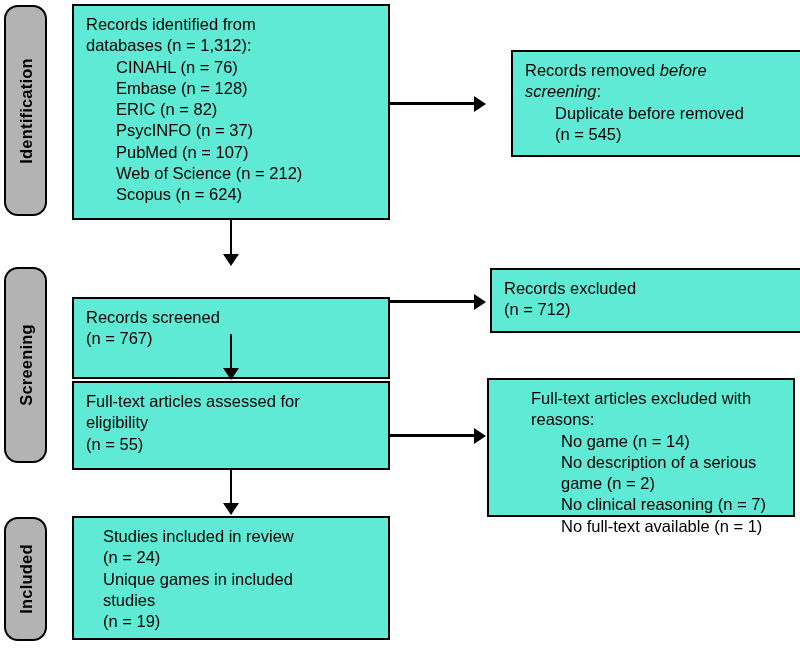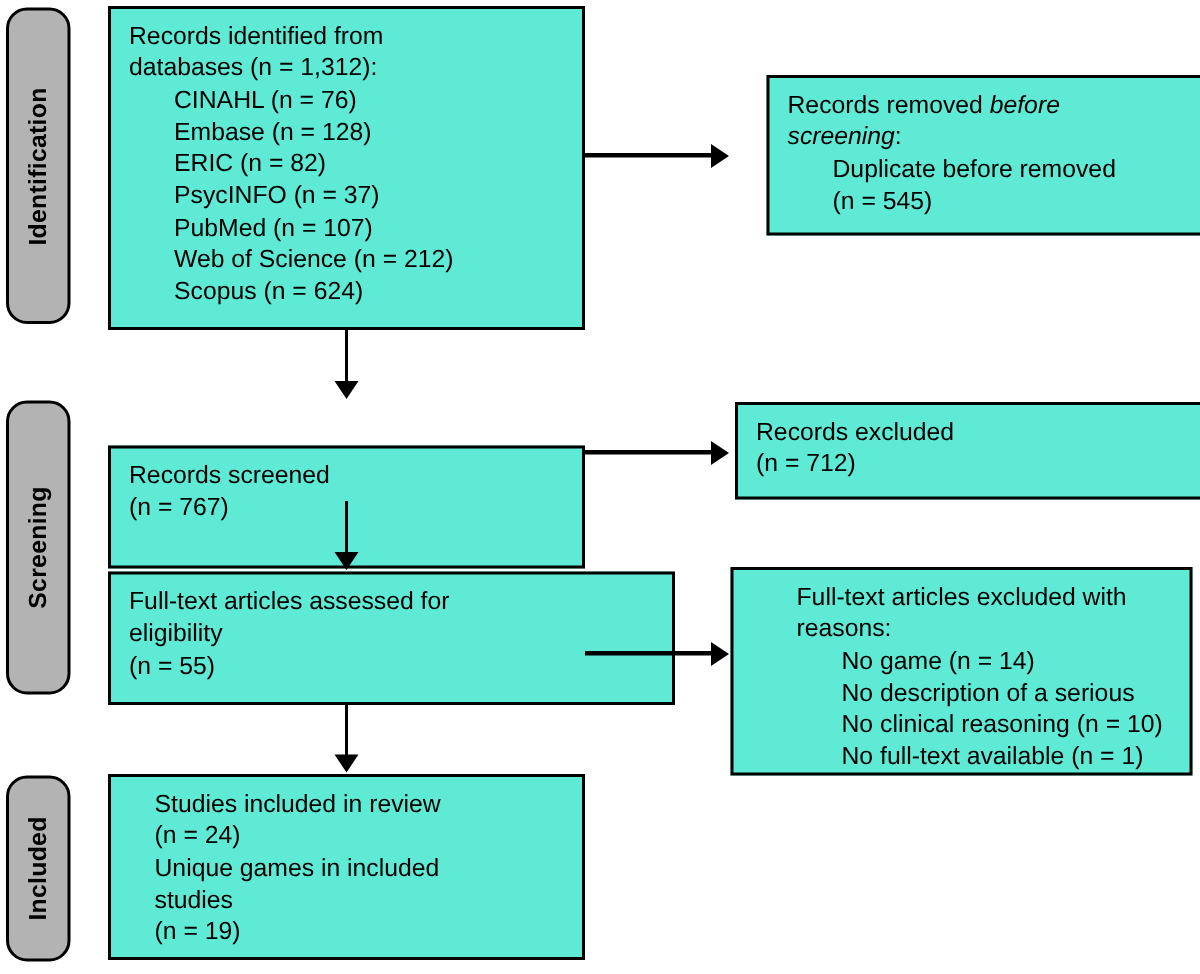--- a/index.html
+++ b/index.html
@@ -125,32 +125,33 @@
   <div class="flow-box" style="left:72px; top:271px; width:318px; height:82px;margin-top:26px;">
     <div class="line">Records screened</div>
     <div class="line">(n = 767)</div>
   </div>
 
   <div class="flow-box" style="left:490px; top:268px; width:340px; height:65px;">
     <div class="line">Records excluded</div>
     <div class="line">(n = 712)</div>
   </div>
 
-  <div class="flow-box" style="left:72px; top:381px; width:378px; height:89px;">
+  <div class="flow-box" style="left:72px; top:381px; width:318px; height:89px;">
     <div class="line">Full-text articles assessed for</div>
     <div class="line">eligibility</div>
     <div class="line">(n = 55)</div>
   </div>
 
   <div class="flow-box" style="left:487px; top:378px; width:308px; height:139px;padding-left:42px;">
     <div class="line">Full-text articles excluded with</div>
     <div class="line">reasons:</div>
     <div class="line indent">No game (n = 14)</div>
     <div class="line indent">No description of a serious</div>
-    <div class="line indent">No clinical reasoning (n = 10)</div>
+    <div class="line indent">game (n = 2)</div>
+    <div class="line indent">No clinical reasoning (n = 7)</div>
     <div class="line indent">No full-text available (n = 1)</div>
   </div>
 
   <div class="flow-box" style="left:72px; top:516px; width:318px; height:124px;padding-left:29px;">
     <div class="line">Studies included in review</div>
     <div class="line">(n = 24)</div>
     <div class="line">Unique games in included</div>
     <div class="line">studies</div>
     <div class="line">(n = 19)</div>
   </div>

